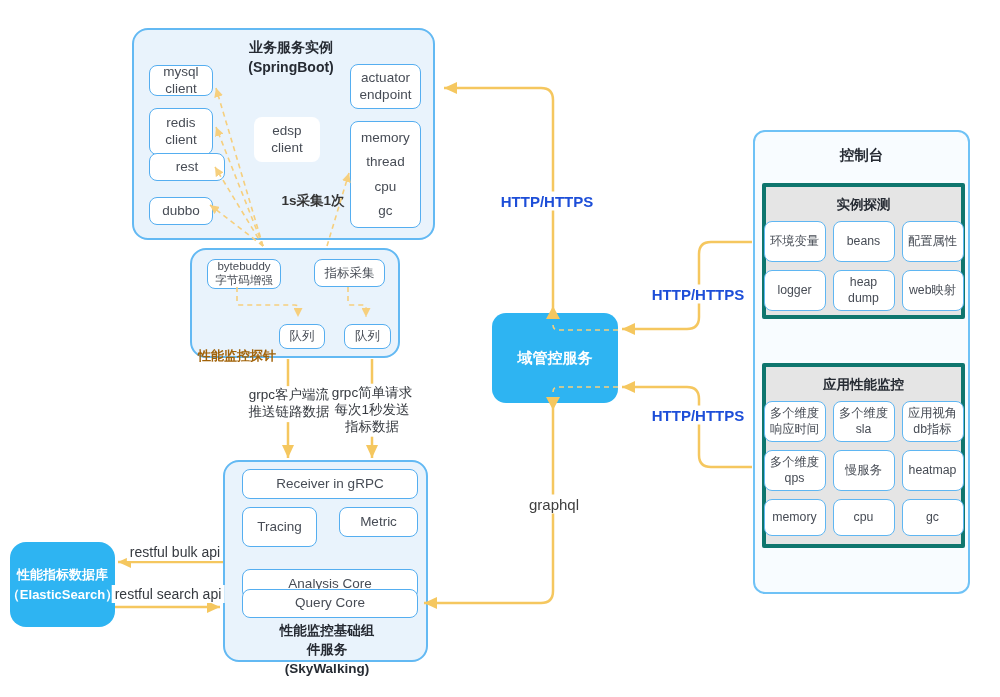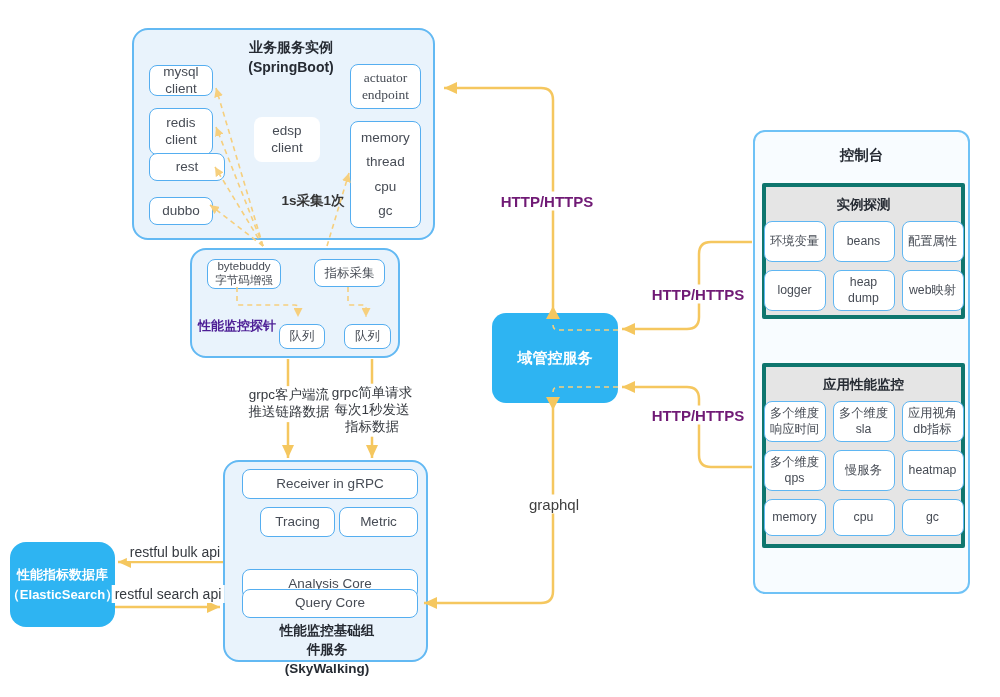--- a/index.html
+++ b/index.html
@@ -11,21 +11,21 @@
   .wbox{position:absolute;background:#fff;border:1.5px solid #55AEF0;border-radius:8px;box-sizing:border-box;
         display:flex;align-items:center;justify-content:center;text-align:center;
         font-size:13.5px;line-height:1.2;white-space:pre-line;}
   .noborder{border:none;}
   .grp-title{position:absolute;font-weight:700;color:#262B33;font-size:14px;line-height:1.4;
              text-align:center;white-space:pre-line;transform:translateX(-50%);}
   .node{position:absolute;background:#2EB4F2;border-radius:14px;color:#fff;font-weight:700;
         display:flex;align-items:center;justify-content:center;text-align:center;white-space:pre-line;}
   .elabel{position:absolute;transform:translate(-50%,-50%);background:#fff;padding:1px 3px;
           text-align:center;white-space:pre-line;z-index:6;}
-  .http{font-size:15px;font-weight:600;color:#701a75;}
+  .http{font-size:15px;font-weight:600;color:#1d4ed8;}
   .plain{font-size:15px;font-weight:500;color:#3F3F3F;}
   .cn{font-size:13.5px;font-weight:500;color:#35393F;line-height:1.25;}
   .rest{font-size:14px;font-weight:500;color:#35393F;}
   .note{position:absolute;transform:translate(-50%,-50%);font-size:13.5px;font-weight:600;color:#333;z-index:2;}
   .arrows{position:absolute;left:0;top:0;z-index:5;pointer-events:none;}
   .grid3{position:absolute;left:3px;right:3px;display:grid;grid-template-columns:62px 62px 62px;gap:8px 7px;justify-content:center;}
   .gbox{background:#fff;border:1.5px solid #5FB6F2;border-radius:8px;display:flex;align-items:center;justify-content:center;
         text-align:center;font-size:12.3px;line-height:1.25;white-space:pre-line;box-sizing:border-box;height:41px;}
   .sec-title{position:absolute;left:0;right:0;top:9px;text-align:center;font-weight:700;font-size:13.5px;color:#262B33;}
 </style>
@@ -74,38 +74,38 @@
     <div class="grp-title" style="left:157px;top:8px;">业务服务实例
 (SpringBoot)</div>
     <div class="wbox" style="left:15px;top:35px;width:64px;height:31px;">mysql
 client</div>
     <div class="wbox" style="left:15px;top:78px;width:64px;height:47px;">redis
 client</div>
     <div class="wbox" style="left:15px;top:123px;width:76px;height:28px;">rest</div>
     <div class="wbox" style="left:15px;top:167px;width:64px;height:28px;">dubbo</div>
     <div class="wbox noborder" style="left:120px;top:87px;width:66px;height:45px;">edsp
 client</div>
-    <div class="wbox" style="left:216px;top:34px;width:71px;height:45px;font-family:Liberation Serif, serif;">actuator
+    <div class="wbox" style="left:216px;top:34px;width:71px;height:45px;">actuator
 endpoint</div>
     <div class="wbox" style="left:216px;top:91px;width:71px;height:107px;flex-direction:column;justify-content:space-evenly;">
       <div>memory</div>
       <div>thread</div>
       <div>cpu</div>
       <div>gc</div>
     </div>
   </div>
   <div class="note" style="left:313px;top:201px;">1s采集1次</div>
 
   <div class="container" style="left:190px;top:248px;width:210px;height:110px;">
     <div class="wbox" style="left:15px;top:9px;width:74px;height:30px;font-size:11.5px;line-height:1.18;">bytebuddy
 字节码增强</div>
     <div class="wbox" style="left:122px;top:9px;width:71px;height:28px;font-size:12.5px;">指标采集</div>
     <div class="wbox" style="left:87px;top:74px;width:46px;height:25px;font-size:12.5px;">队列</div>
     <div class="wbox" style="left:152px;top:74px;width:47px;height:25px;font-size:12.5px;">队列</div>
-    <div style="position:absolute;left:6px;top:67px;font-weight:700;font-size:13px;color:#4c1d95;">性能监控探针</div>
+    <div style="position:absolute;left:6px;top:97px;font-weight:700;font-size:13px;color:#a16207;">性能监控探针</div>
   </div>
 
   <div class="node" style="left:492px;top:313px;width:126px;height:90px;font-size:15px;">域管控服务</div>
 
   <div class="console" style="left:753px;top:130px;width:217px;height:464px;">
     <div style="position:absolute;left:0;right:0;top:14px;text-align:center;font-weight:700;font-size:14.5px;color:#262B33;">控制台</div>
     <div class="section" style="left:7px;top:51px;width:203px;height:136px;">
       <div class="sec-title">实例探测</div>
       <div class="grid3" style="top:34px;">
         <div class="gbox">环境变量</div>
@@ -132,21 +132,21 @@
         <div class="gbox">heatmap</div>
         <div class="gbox" style="height:37px;">memory</div>
         <div class="gbox" style="height:37px;">cpu</div>
         <div class="gbox" style="height:37px;">gc</div>
       </div>
     </div>
   </div>
 
   <div class="container" style="left:223px;top:460px;width:205px;height:202px;">
     <div class="wbox" style="left:17px;top:7px;width:176px;height:30px;">Receiver in gRPC</div>
-    <div class="wbox" style="left:35px;top:45px;width:75px;height:30px;">Tracing</div>
+    <div class="wbox" style="left:17px;top:45px;width:75px;height:40px;">Tracing</div>
     <div class="wbox" style="left:114px;top:45px;width:79px;height:30px;">Metric</div>
     <div class="wbox" style="left:17px;top:83px;width:176px;height:30px;margin-top:24px;">Analysis Core</div>
     <div class="wbox" style="left:17px;top:127px;width:176px;height:29px;">Query Core</div>
     <div class="grp-title" style="left:102px;top:160px;font-size:13.5px;">性能监控基础组件服务
 (SkyWalking)</div>
   </div>
 
   <div class="node" style="left:10px;top:542px;width:105px;height:85px;font-size:13px;font-weight:600;line-height:1.5;border-radius:16px;">性能指标数据库
 （ElasticSearch）</div>
 

